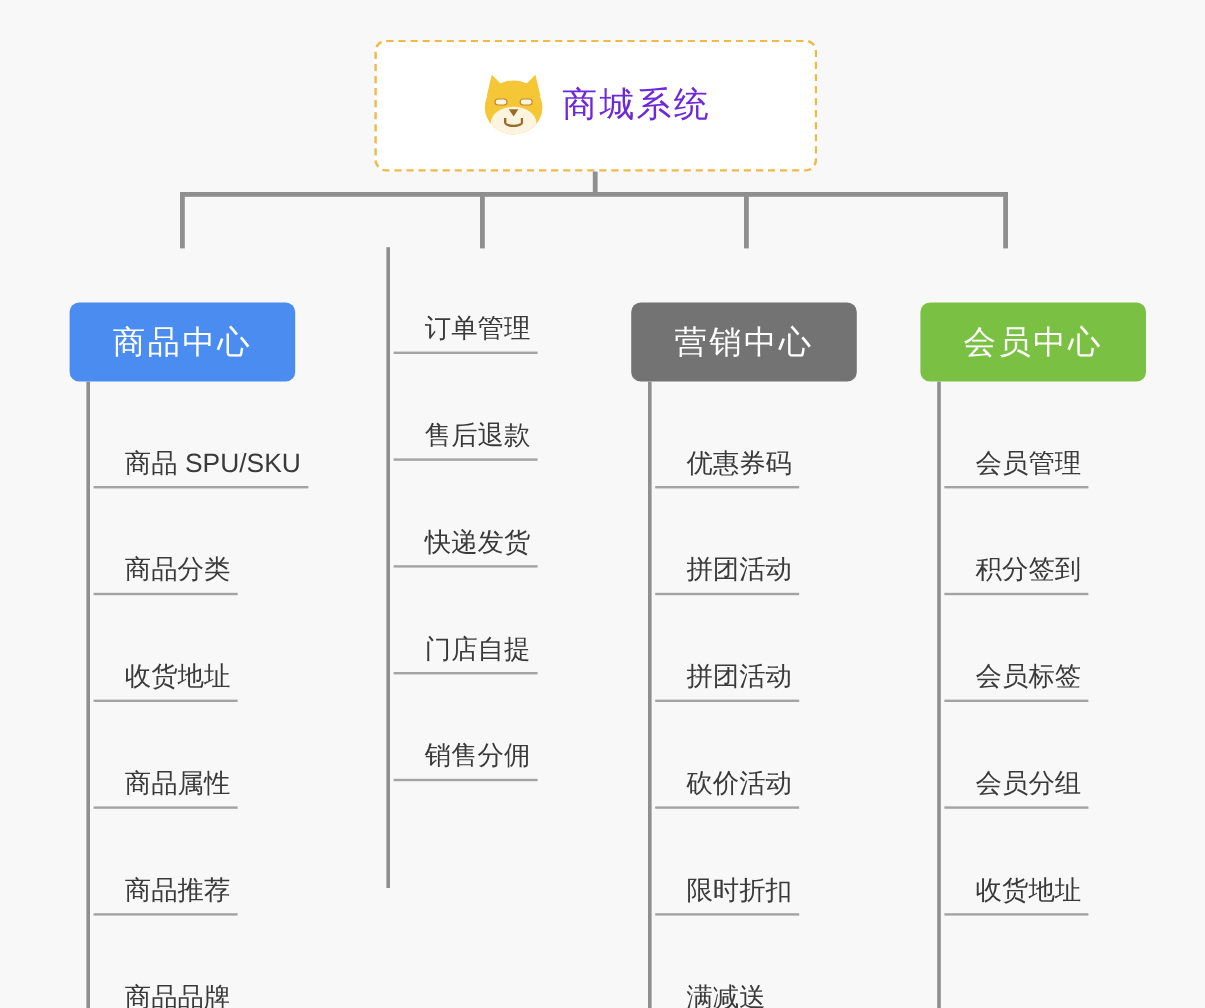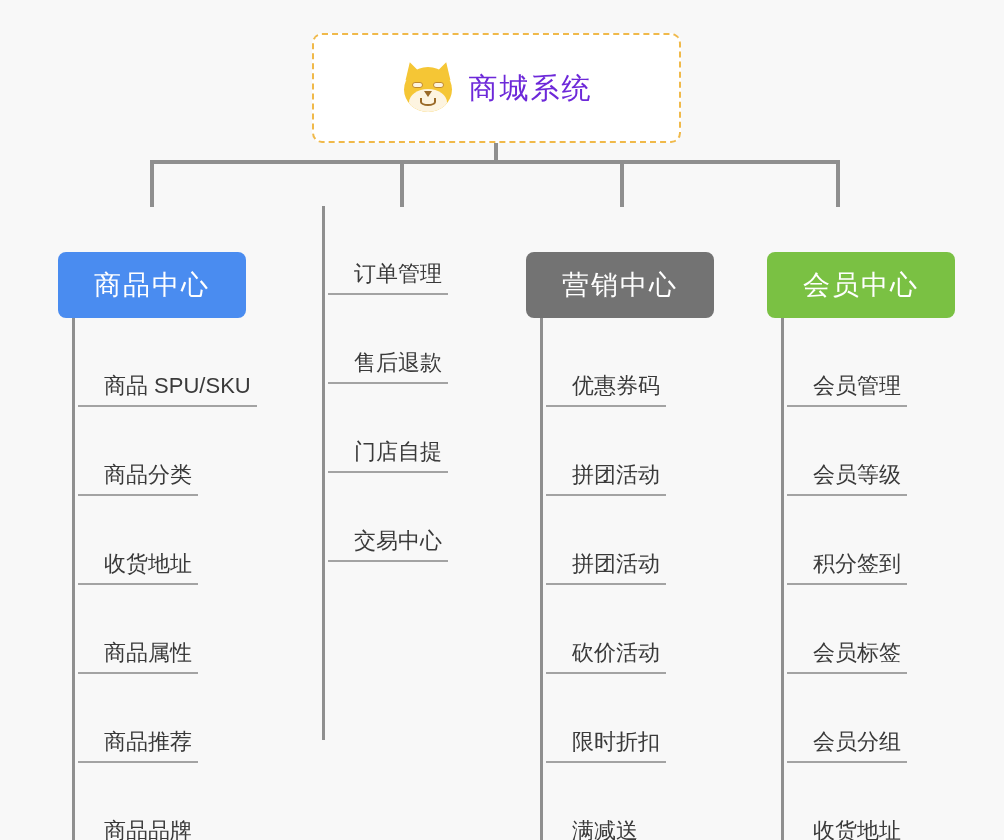--- a/index.html
+++ b/index.html
@@ -225,24 +225,27 @@
   <div class="branch" style="left:308px;">
     <div class="leaves">
       <div class="trunk" style="height:534px;"></div>
       <div class="leaf">
           <span class="leaf-label">订单管理</span>
         </div>
       <div class="leaf">
           <span class="leaf-label">售后退款</span>
         </div>
       <div class="leaf">
+          <span class="leaf-label">快递发货</span>
+        </div>
+      <div class="leaf">
           <span class="leaf-label">门店自提</span>
         </div>
       <div class="leaf">
-          <span class="leaf-label">交易中心</span>
+          <span class="leaf-label">销售分佣</span>
         </div>
     </div>
   </div>
 
   <div class="branch" style="left:526px;">
     <div class="cat-box" style="background:#737373;">
       <span>营销中心</span>
     </div>
     <div class="leaves">
       <div class="trunk" style="height:534px;"></div>
@@ -270,23 +273,20 @@
   <div class="branch" style="left:767px;">
     <div class="cat-box" style="background:#7ac143;">
       <span>会员中心</span>
     </div>
     <div class="leaves">
       <div class="trunk" style="height:534px;"></div>
       <div class="leaf">
           <span class="leaf-label">会员管理</span>
         </div>
       <div class="leaf">
-          <span class="leaf-label">会员等级</span>
-        </div>
-      <div class="leaf">
           <span class="leaf-label">积分签到</span>
         </div>
       <div class="leaf">
           <span class="leaf-label">会员标签</span>
         </div>
       <div class="leaf">
           <span class="leaf-label">会员分组</span>
         </div>
       <div class="leaf">
           <span class="leaf-label">收货地址</span>

